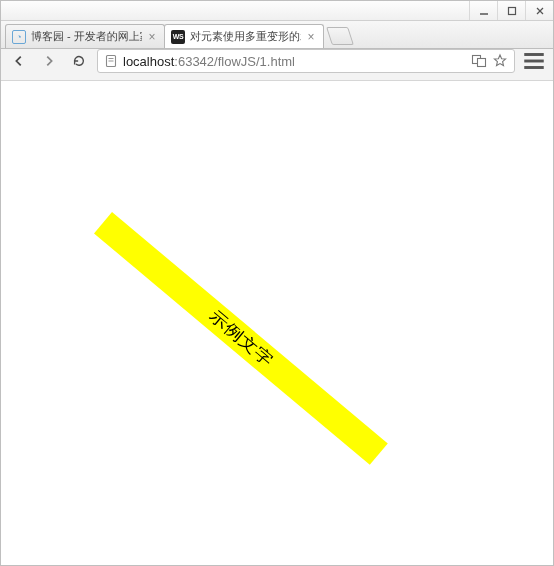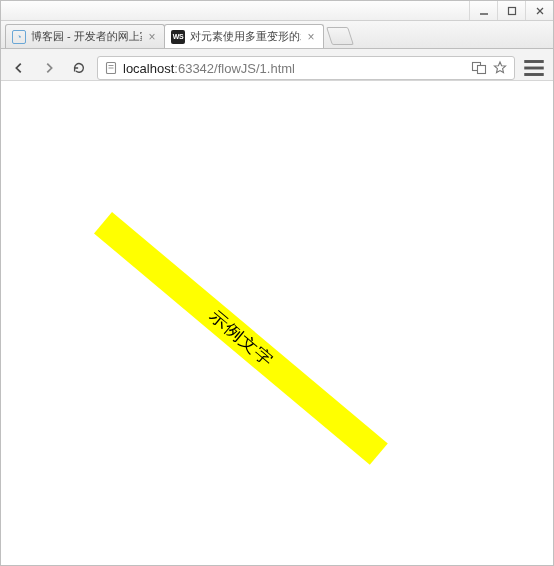--- a/index.html
+++ b/index.html
@@ -100,21 +100,21 @@
     border-radius: 2px;
     transform: skewX(18deg);
   }
 
   
   .toolbar {
     height: 32px;
     background: #f3f3f3;
     border-bottom: 1px solid #d6d6d6;
     display: flex;
-    align-items: flex-end;
+    align-items: flex-start;
     padding: 0 6px;
     gap: 6px;
   }
   .nav-btn {
     width: 24px; height: 24px;
     display: flex;
     align-items: center;
     justify-content: center;
     color: #888;
     cursor: default;

